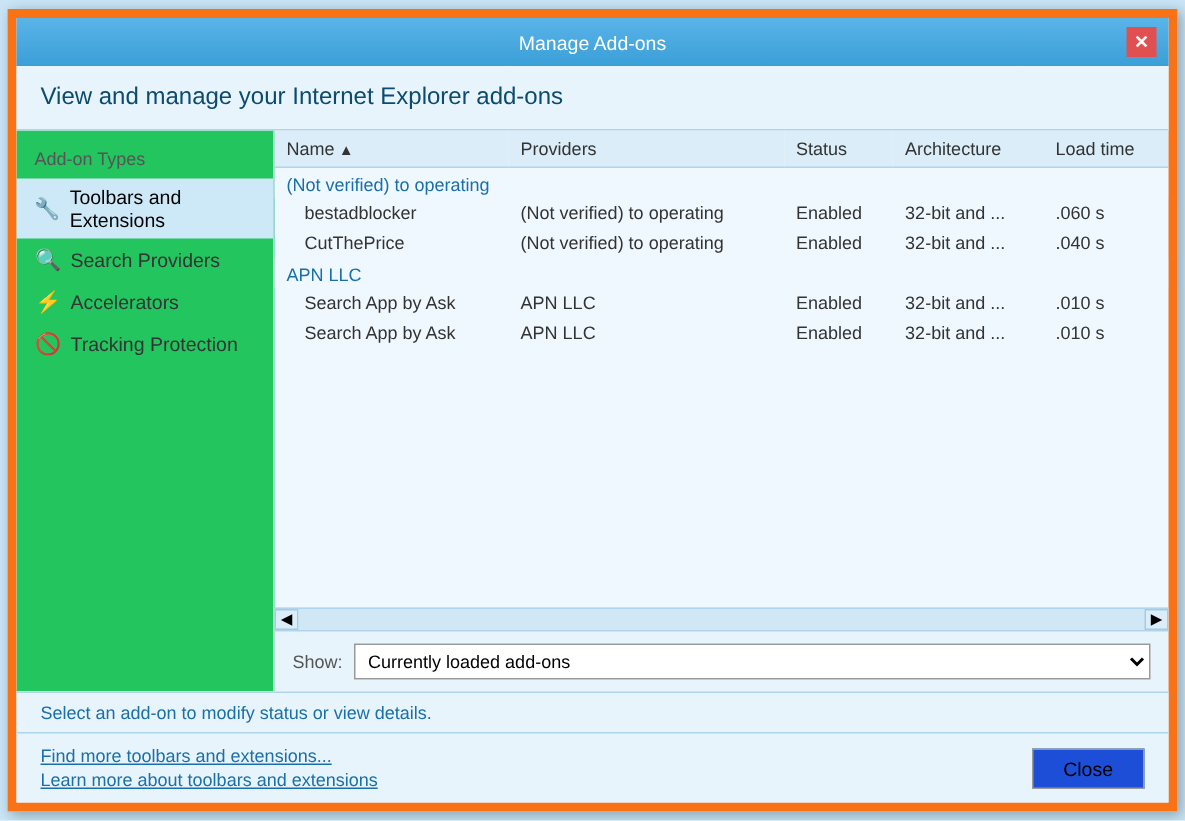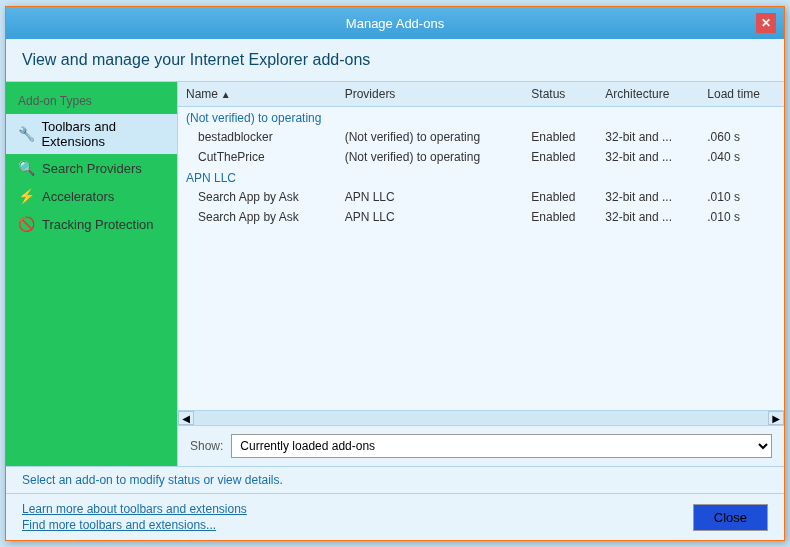--- a/index.html
+++ b/index.html
@@ -10,21 +10,21 @@
       display: flex;
       justify-content: center;
       align-items: center;
       width: 790px;
       height: 547px;
     }
     .dialog {
       width: 780px;
       height: 535px;
       background: #f0f8ff;
-      border: 1px solid #f97316;
+      border: 6px solid #f97316;
       display: flex;
       flex-direction: column;
       box-shadow: 2px 2px 8px rgba(0,0,0,0.3);
     }
     .title-bar {
       background: linear-gradient(to bottom, #5ab4e8, #3a9fd8);
       color: white;
       text-align: center;
       padding: 6px 8px;
       display: flex;
@@ -307,18 +307,18 @@
       </div>
     </div>
   </div>
 
   <div class="status-bar">
     <span>Select an add-on to modify status or view details.</span>
   </div>
 
   <div class="footer">
     <div class="footer-links">
+      <span class="footer-link">Find more toolbars and extensions...</span>
       <span class="footer-link">Learn more about toolbars and extensions</span>
-      <span class="footer-link">Find more toolbars and extensions...</span>
     </div>
     <button class="close-button">Close</button>
   </div>
 </div>
 
 </body></html>

